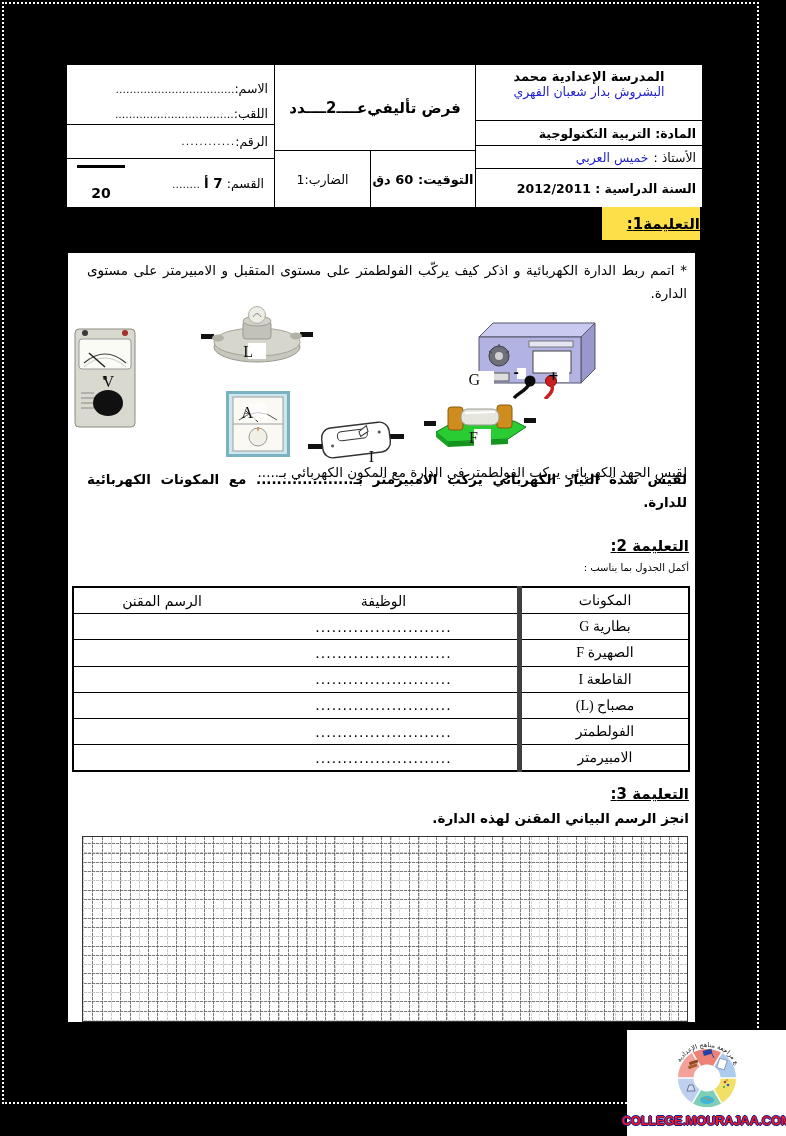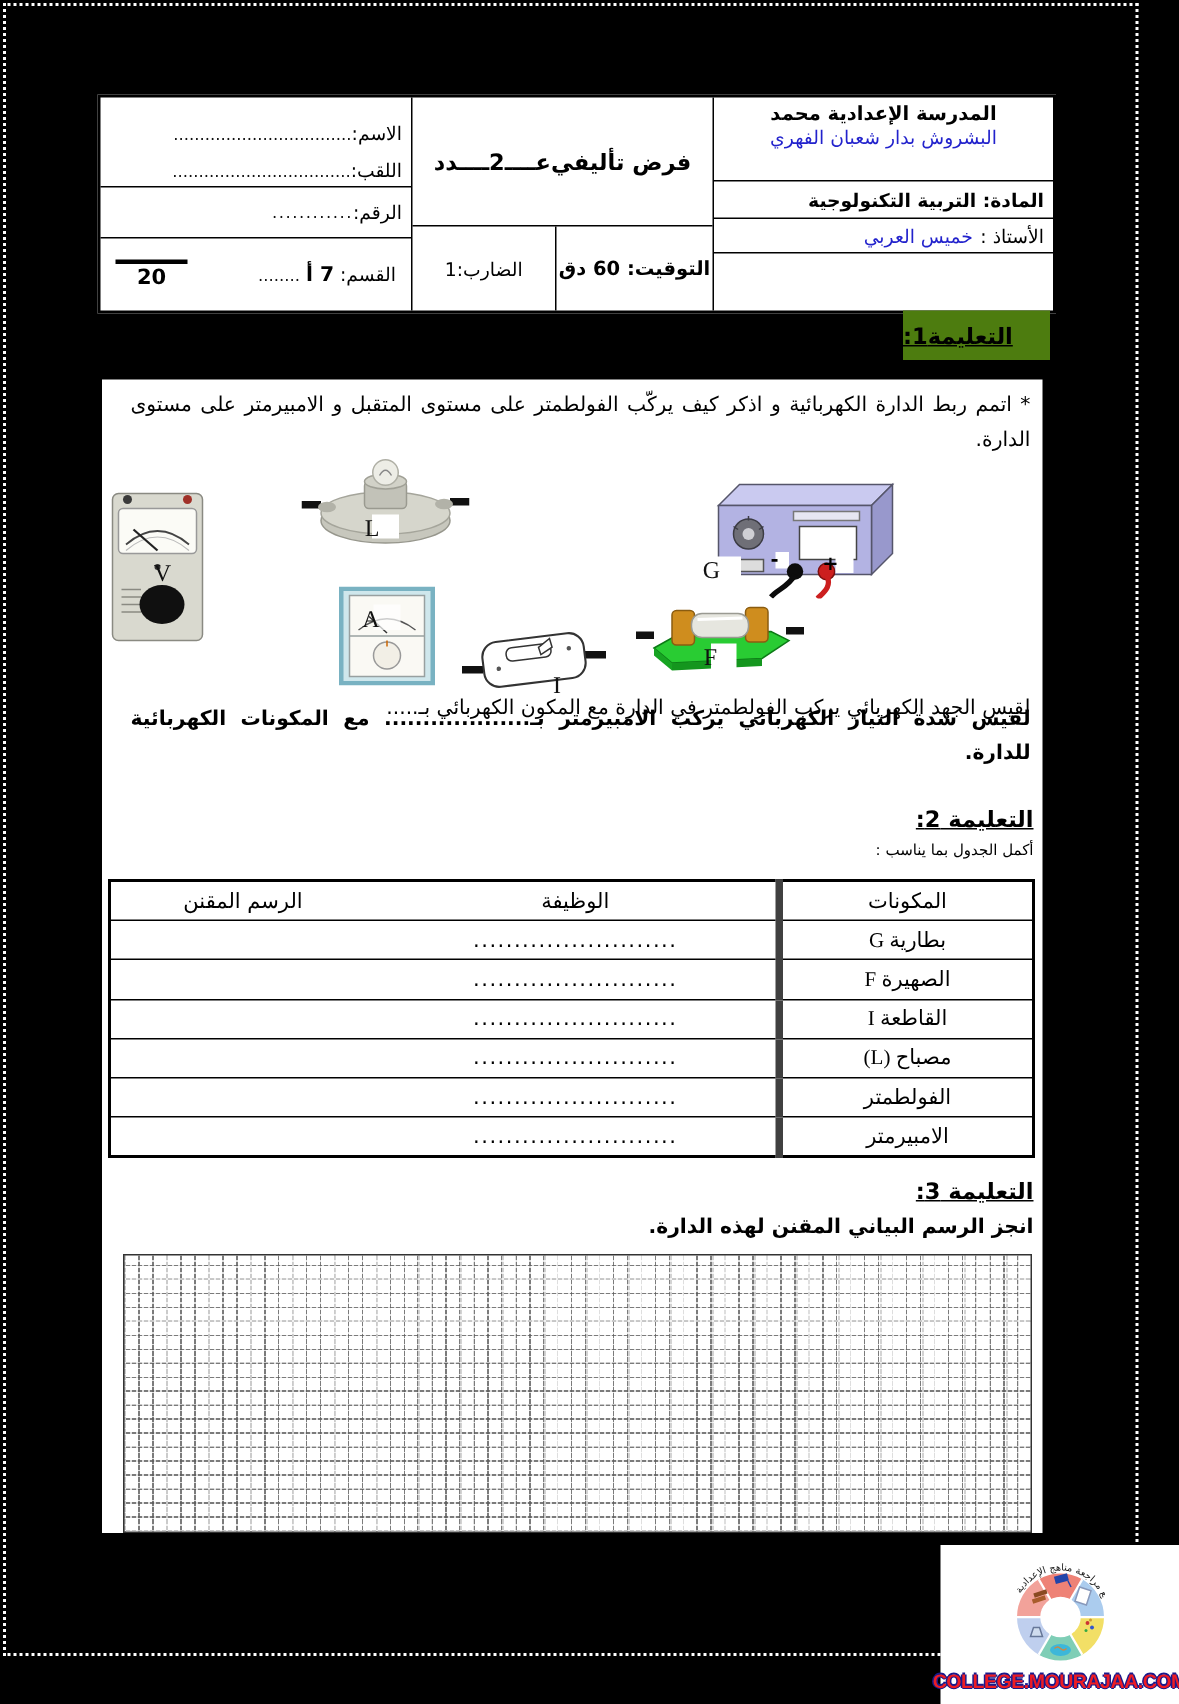--- a/index.html
+++ b/index.html
@@ -31,24 +31,24 @@
              justify-content:center;font-weight:bold;font-size:13px;}
   #coef-cell{flex:1;display:flex;align-items:center;justify-content:center;font-size:12.5px;}
   #name-cell{height:60px;padding-top:12px;}
   .fill-line{white-space:nowrap;overflow:hidden;line-height:24px;}
   .dots{letter-spacing:1px;font-size:11px;color:#111;}
   #num-cell{height:34px;display:flex;align-items:center;}
   #class-cell{flex:1;display:flex;align-items:center;justify-content:space-between;
               padding:0 10px;}
   #class-cell .cls b{font-size:13.5px;}
   .score{width:48px;text-align:center;font-weight:bold;font-size:14px;
-         border-top:3px solid #000;padding-top:1px;}
-  
-  #t1-label{left:602px;top:207px;width:98px;height:33px;background:#4d7c0f;display:flex;
-            align-items:center;justify-content:flex-start;}
+         border-top:3px solid #000;padding-top:17px;}
+  
+  #t1-label{left:602px;top:207px;width:98px;height:33px;background:#fde047;display:flex;
+            align-items:center;justify-content:flex-end;}
   .sec-title{font-weight:bold;font-size:15px;text-decoration:underline;direction:rtl;}
   
   #main{left:68px;top:253px;width:627px;height:769px;background:#fff;direction:rtl;}
   .para{position:absolute;right:8px;width:600px;font-size:13.5px;line-height:23px;
         text-align:justify;direction:rtl;}
   #p-intro{top:6px;}
   #p-fill1{top:208px;text-align:right;}
   #p-fill2{top:215px;font-weight:bold;}
   #s2-title{position:absolute;top:284px;right:6px;}
   #s2-intro{position:absolute;top:309px;right:6px;font-size:10px;direction:rtl;}
@@ -101,20 +101,21 @@
   <div class="hcol" id="hcol-school">
     <div class="hrow bline" id="school-name">
       <div class="l1">المدرسة الإعدادية  محمد</div>
       <div class="l2">البشروش بدار شعبان الفهري</div>
     </div>
     <div class="hrow bline" id="subject-row">المادة: التربية التكنولوجية</div>
     <div class="hrow bline" id="teacher-row">
       <span>الأستاذ :</span>
       <span class="tname">خميس العربي</span>
     </div>
+    <div class="hrow" id="year-row">السنة الدراسية : 2012/2011</div>
   </div>
   <div class="hcol" id="hcol-mid">
     <div id="exam-title">
       <div>فرض تأليفي</div>
       <div>عــــ2ــــدد</div>
     </div>
     <div id="mid-bottom">
       <div id="time-cell">التوقيت: 60 دق</div>
       <div id="coef-cell">الضارب:1</div>
     </div>

